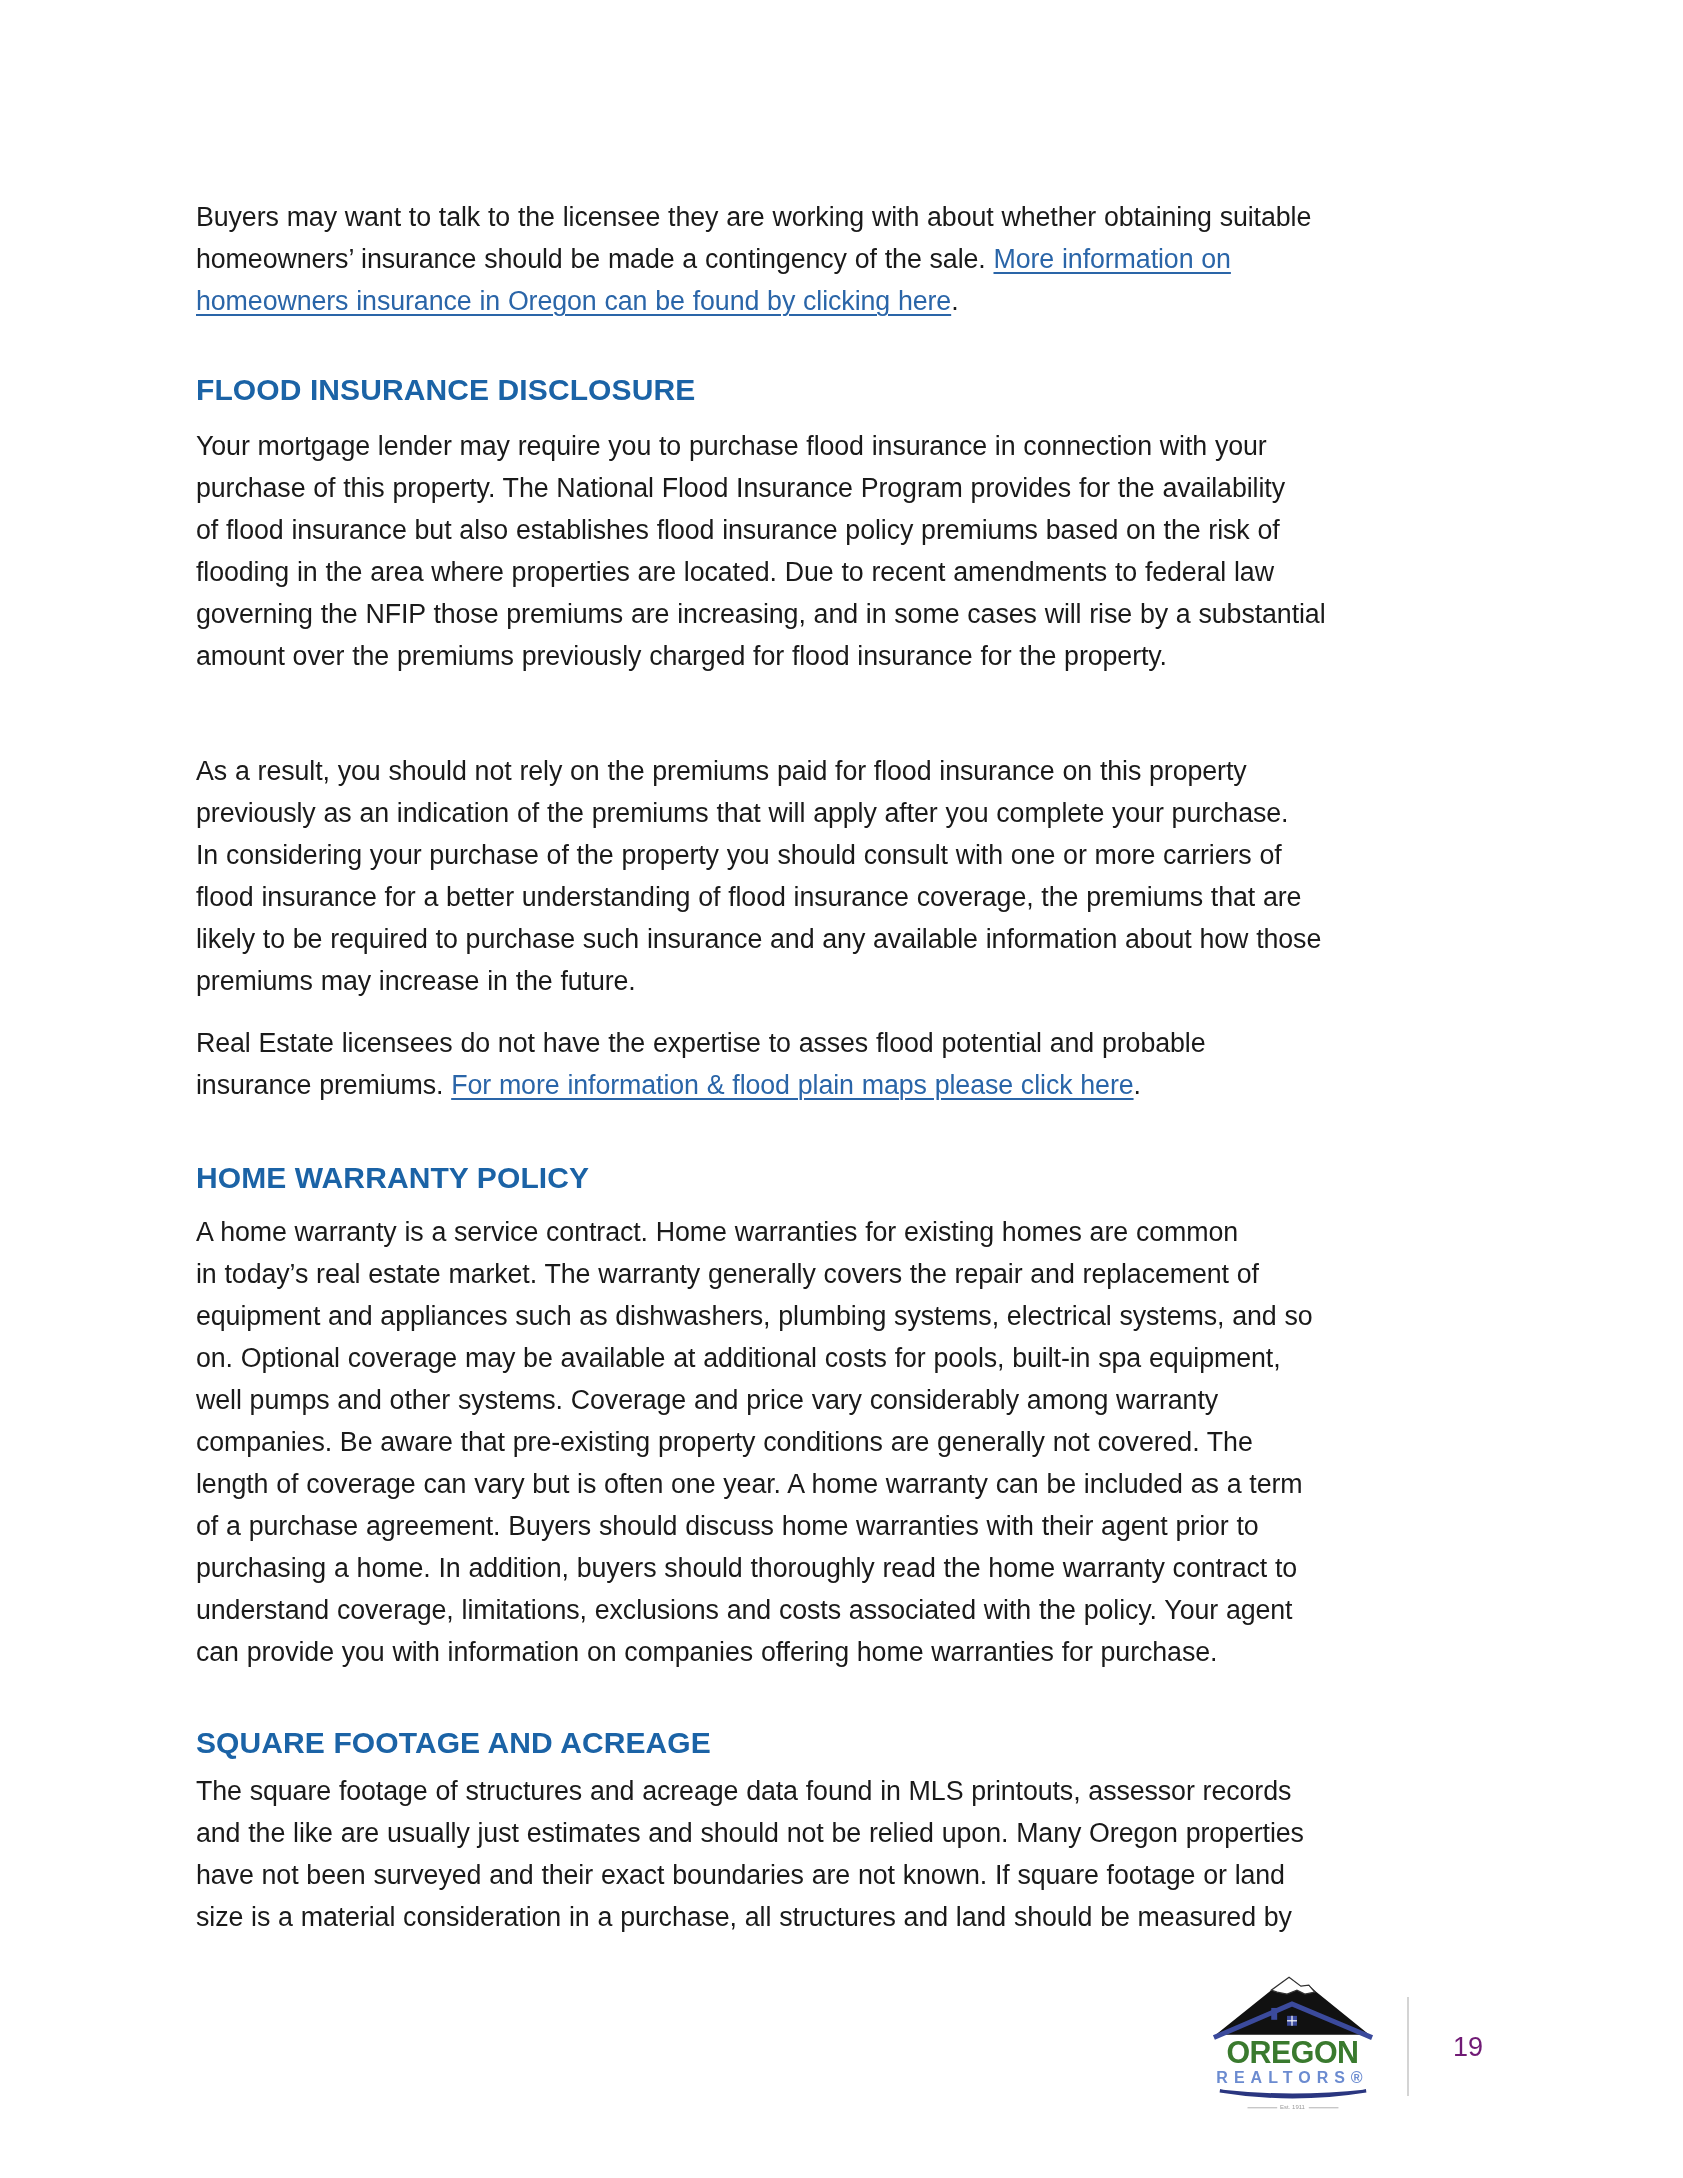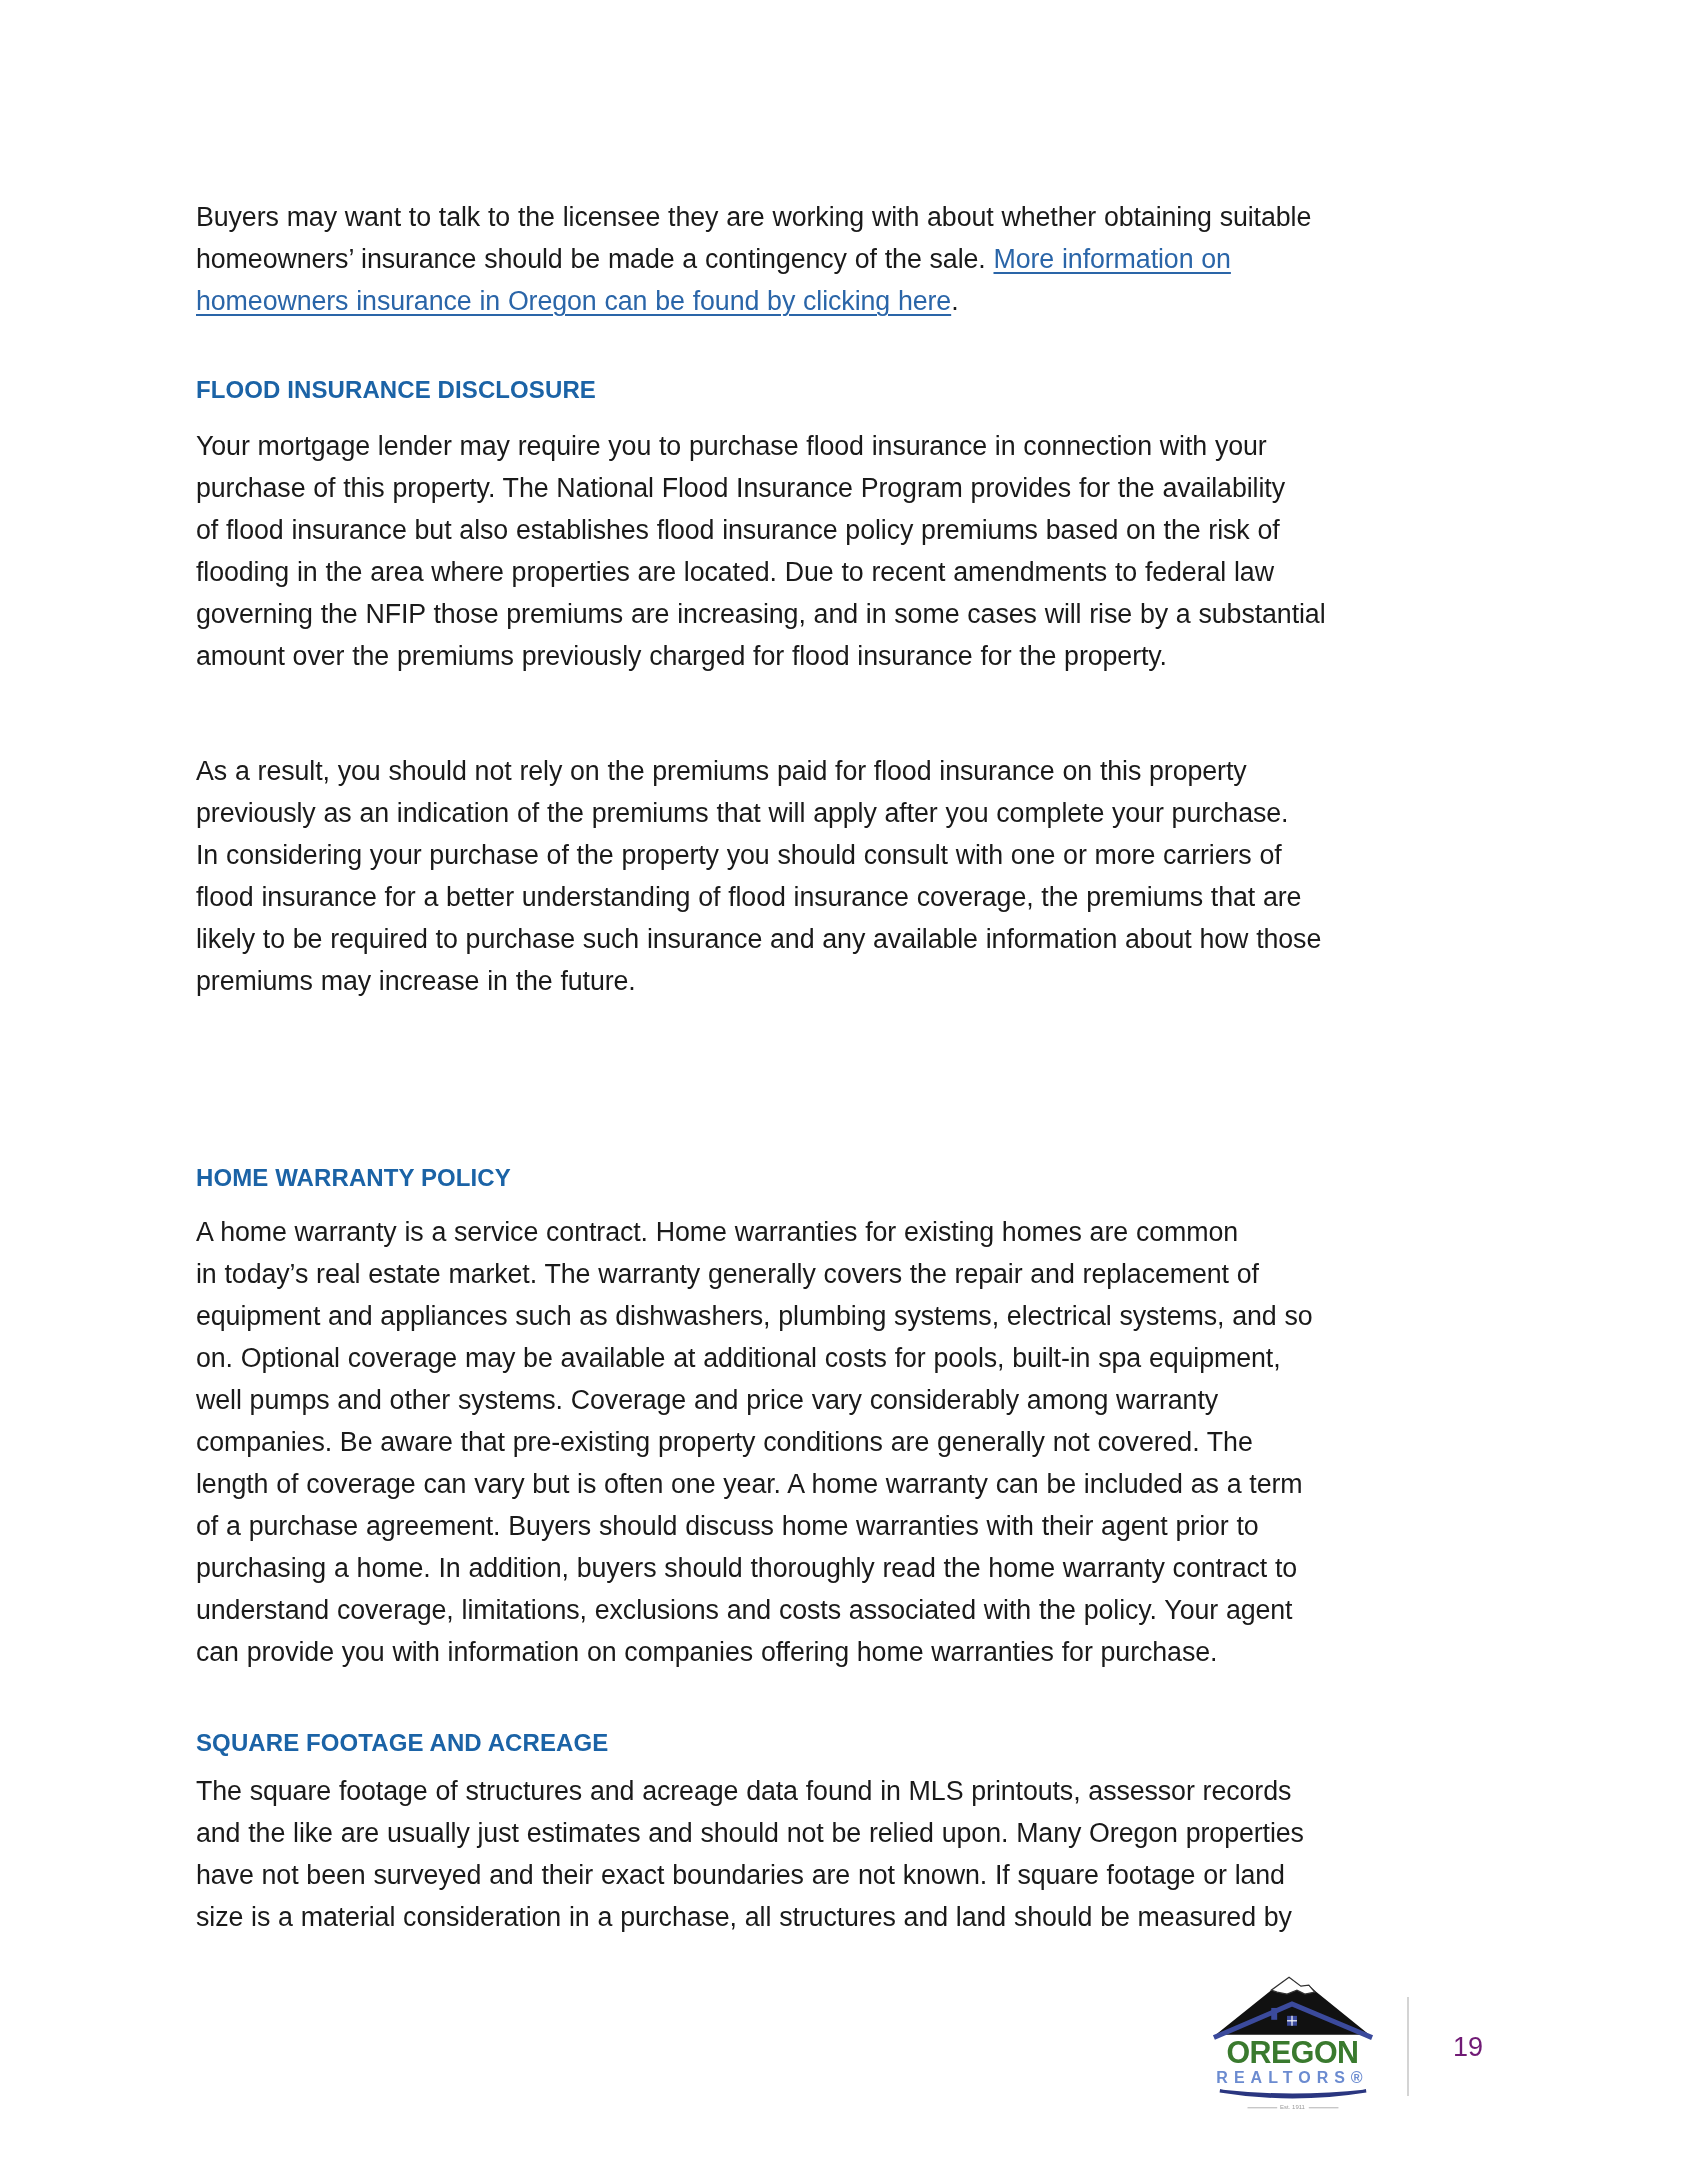--- a/index.html
+++ b/index.html
@@ -7,21 +7,21 @@
   .page { position: absolute; left: 0; top: 0; width: 1683px; height: 2142px; background: #fff; }
   .block { position: absolute; left: 196px; width: 1307px; }
   .line {
     display: block; height: 42px; line-height: 42px; white-space: nowrap;
     font-family: "Liberation Sans", sans-serif; font-size: 27px; color: #1a1a1a;
     letter-spacing: -0.1px; word-spacing: 0.5px;
   }
   .heading {
     position: absolute; left: 196px; white-space: nowrap;
     font-family: "Liberation Sans", sans-serif; font-weight: bold;
-    font-size: 24px; line-height: 34px; color: #1b63a6; letter-spacing: 0.1px;
+    font-size: 30px; line-height: 34px; color: #1b63a6; letter-spacing: 0.1px;
   }
   a.link { color: #2a65a8; text-decoration: underline; text-decoration-thickness: 1.5px; text-underline-offset: 4px; cursor: pointer; }
   .footer-divider { position: absolute; left: 1407px; top: 1997px; width: 2px; height: 99px; background: #d4d4d4; }
   .page-number {
     position: absolute; left: 1453px; top: 2030px; font-family: "Liberation Sans", sans-serif;
     font-size: 27px; line-height: 34px; color: #701a75;
   }
   .logo { position: absolute; left: 1206px; top: 1972px; width: 173px; height: 149px; }
   .logo svg { display: block; }
   .logo-oregon {
@@ -67,20 +67,26 @@
 
   <div class="block" style="top:726px;margin-top:24px;">
     <span class="line" style="transform-origin: left center; transform: scaleX(0.9924);">As a result, you should not rely on the premiums paid for flood insurance on this property</span>
     <span class="line" style="transform-origin: left center; transform: scaleX(0.9924);">previously as an indication of the premiums that will apply after you complete your purchase.</span>
     <span class="line" style="transform-origin: left center; transform: scaleX(0.9924);">In considering your purchase of the property you should consult with one or more carriers of</span>
     <span class="line" style="transform-origin: left center; transform: scaleX(0.9924);">flood insurance for a better understanding of flood insurance coverage, the premiums that are</span>
     <span class="line" style="transform-origin: left center; transform: scaleX(0.9924);">likely to be required to purchase such insurance and any available information about how those</span>
     <span class="line" style="transform-origin: left center; transform: scaleX(0.9924);">premiums may increase in the future.</span>
   </div>
 
+  <div class="block" style="top:1022px;">
+    <span class="line" style="transform-origin: left center; transform: scaleX(0.9924);">Real Estate licensees do not have the expertise to asses flood potential and probable</span>
+    <span class="line" style="transform-origin: left center; transform: scaleX(0.9924);">
+      <span>insurance premiums. </span><a class="link">For more information &amp; flood plain maps please click here</a><span>.</span>
+    </span>
+  </div>
 
   <div class="heading" style="top:1161px;">HOME WARRANTY POLICY</div>
 
   <div class="block" style="top:1211px;">
     <span class="line" style="transform-origin: left center; transform: scaleX(0.9924);">A home warranty is a service contract. Home warranties for existing homes are common</span>
     <span class="line" style="transform-origin: left center; transform: scaleX(0.9924);">in today’s real estate market. The warranty generally covers the repair and replacement of</span>
     <span class="line" style="transform-origin: left center; transform: scaleX(0.9924);">equipment and appliances such as dishwashers, plumbing systems, electrical systems, and so</span>
     <span class="line" style="transform-origin: left center; transform: scaleX(0.9924);">on. Optional coverage may be available at additional costs for pools, built-in spa equipment,</span>
     <span class="line" style="transform-origin: left center; transform: scaleX(0.9924);">well pumps and other systems. Coverage and price vary considerably among warranty</span>
     <span class="line" style="transform-origin: left center; transform: scaleX(0.9924);">companies. Be aware that pre-existing property conditions are generally not covered. The</span>

